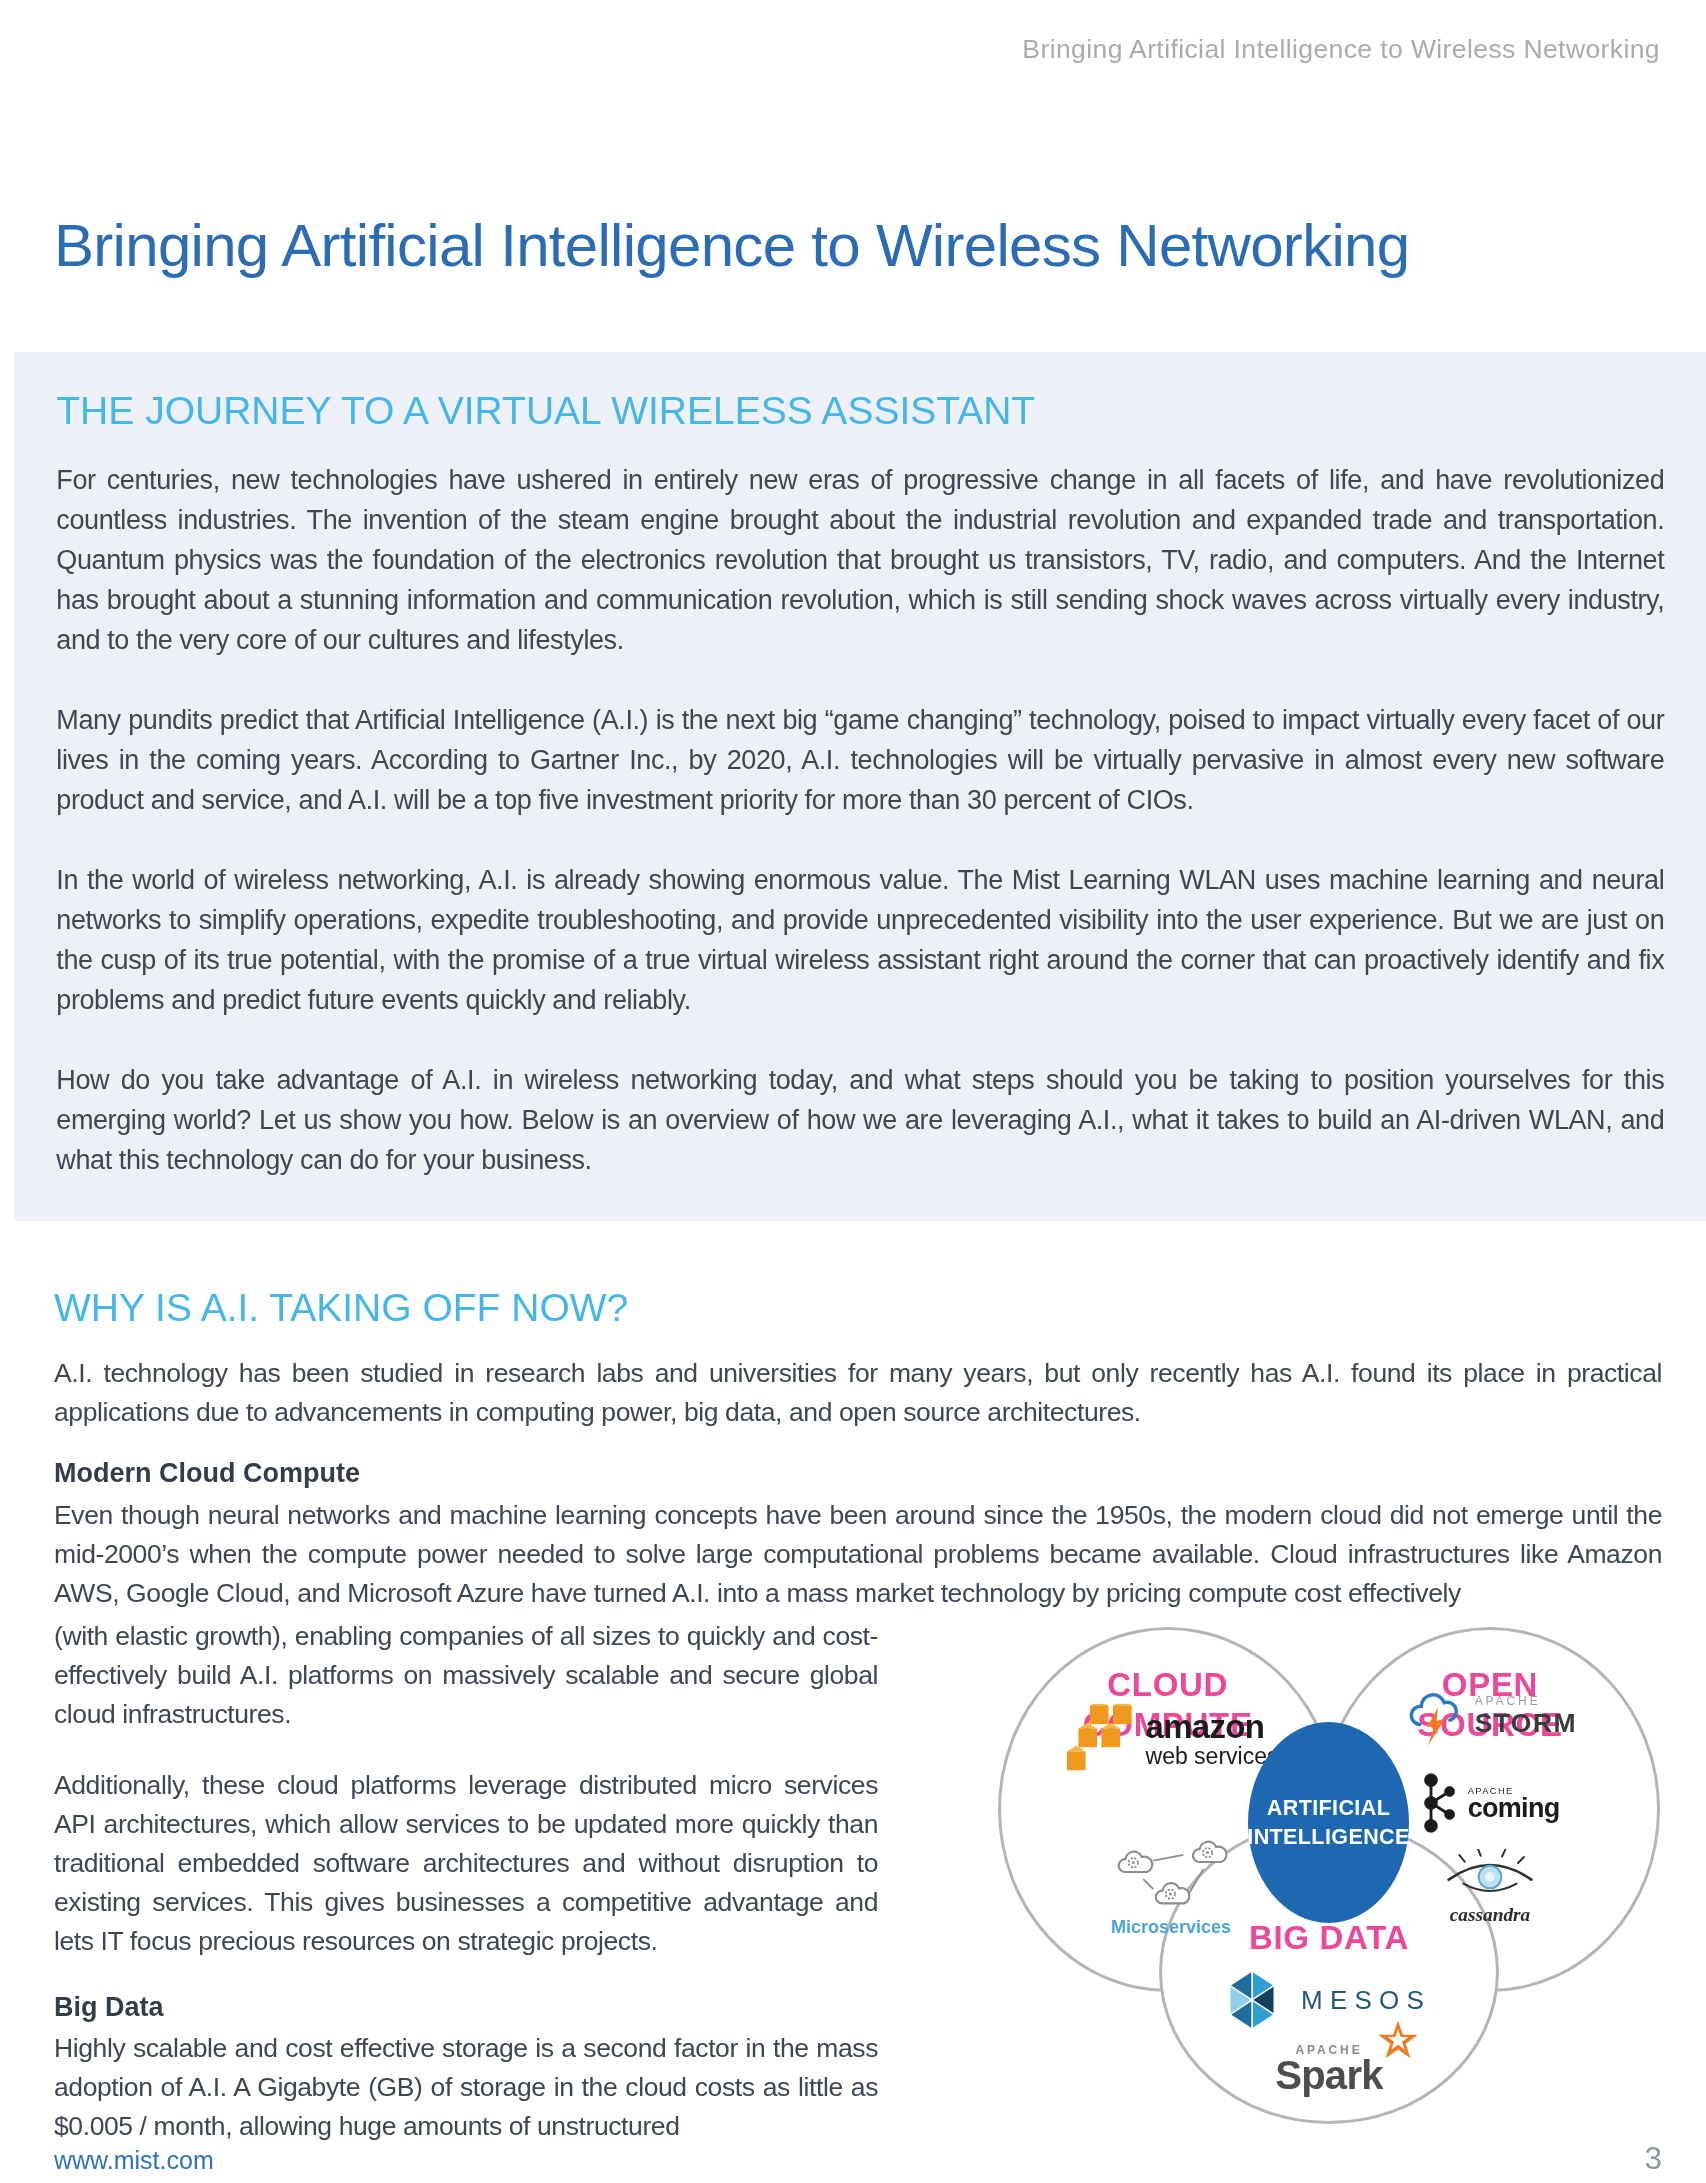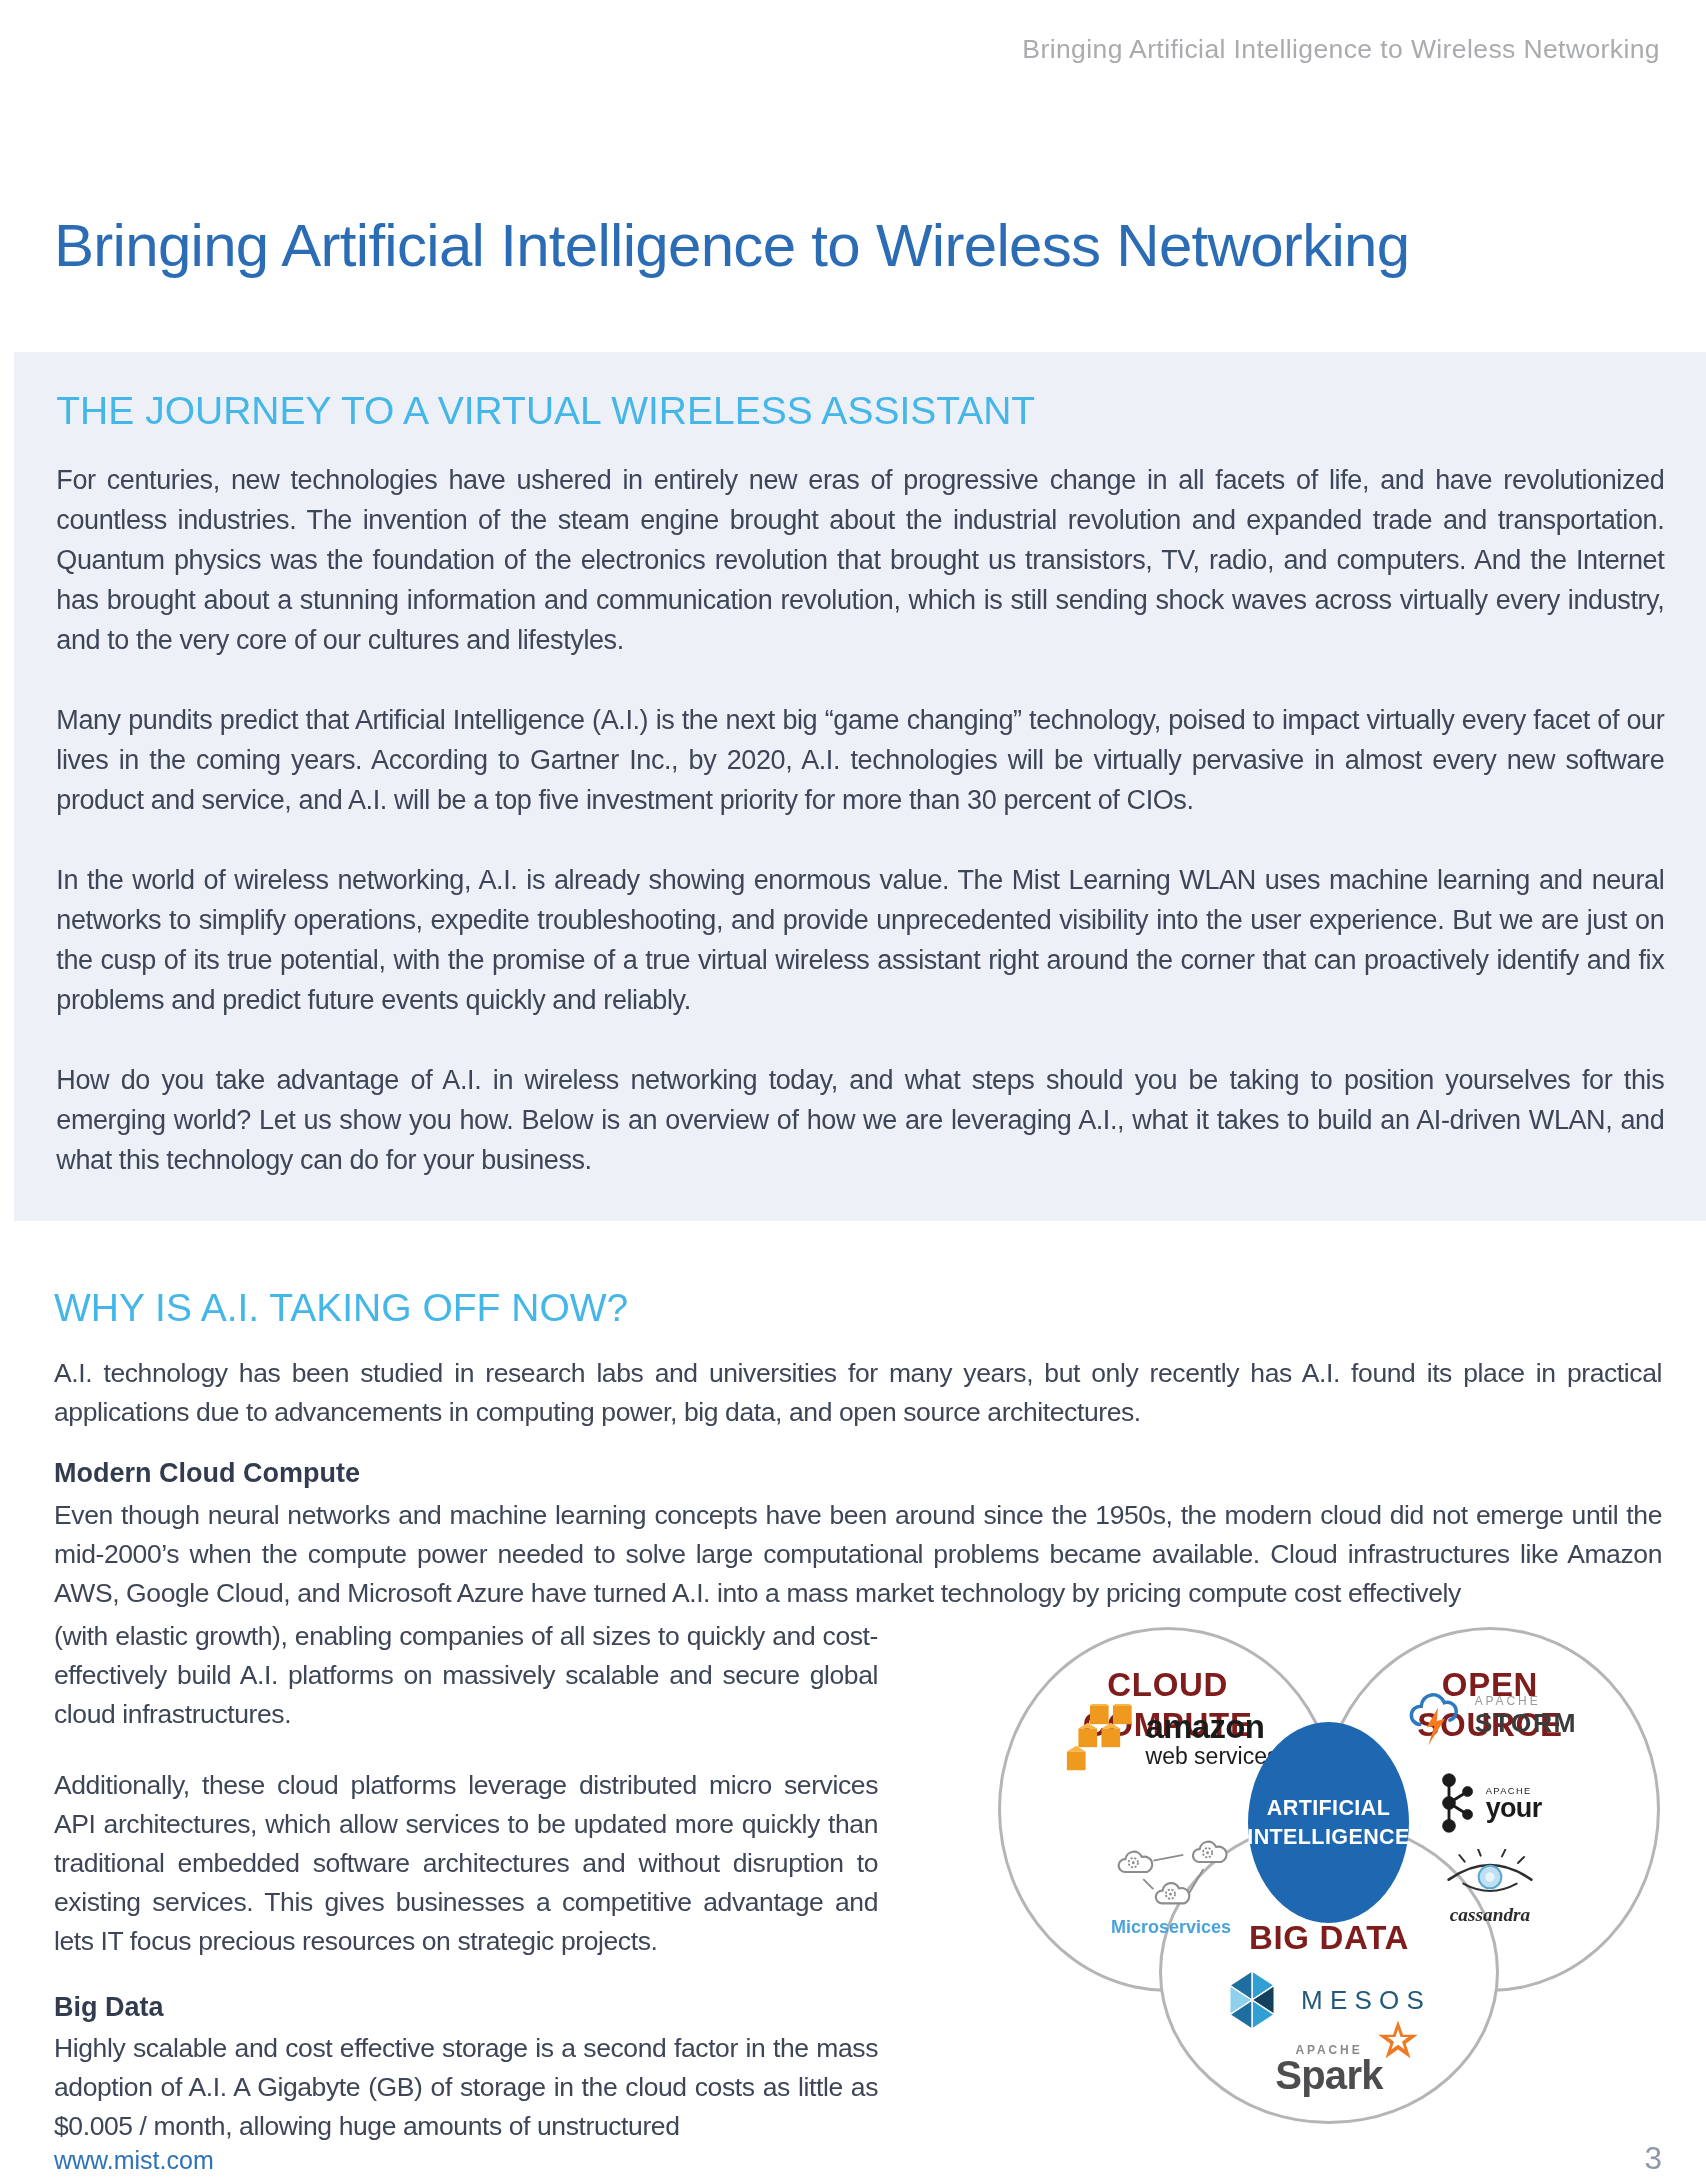--- a/index.html
+++ b/index.html
@@ -38,21 +38,21 @@
   
   .venn { position:absolute; left:938px; top:-20px; width:716px; height:534px; }
   .circle { position:absolute; background:#fff; border:3.6px solid #b4b5b7; border-radius:50%; }
   .c-left   { left:5.7px;   top:30px;  width:340px; height:365px; }
   .c-right  { left:328px; top:30px;  width:340px; height:365px; }
   .c-bottom { left:167px; top:223px; width:340px; height:304px; z-index:2; }
   .c-center { position:absolute; left:256px; top:125px; width:161px; height:201px; border-radius:50%;
               background:#1e68b2; z-index:4; display:flex; flex-direction:column;
               align-items:center; justify-content:center; }
   .c-center div { color:#fff; font-size:21.5px; font-weight:700; letter-spacing:0.4px; line-height:29px; }
-  .circle-label { position:absolute; text-align:center; color:#7f1d1d; font-size:33px; font-weight:600;
+  .circle-label { position:absolute; text-align:center; color:#ec4899; font-size:33px; font-weight:600;
                   letter-spacing:0.7px; line-height:40px; z-index:3; }
   .lbl-cloud { left:5.7px;  top:68px;  width:340px; }
   .lbl-open  { left:328px; top:68px; width:340px; }
   .lbl-big   { left:167px; top:321px; width:340px; z-index:3; }
 
   .logo-block { position:absolute; z-index:3; display:flex; align-items:center; justify-content:center; }
   .aws-block  { left:43px; top:107px; width:272px; gap:10px; }
   .aws-text .aws-name { font-size:33px; font-weight:700; color:#1b1b1b; letter-spacing:-0.7px; line-height:31.5px; }
   .aws-text .aws-sub  { font-size:23px; color:#1b1b1b; }
   .micro-block { left:68px; top:235px; width:222px; flex-direction:column; }
@@ -187,21 +187,21 @@
               <line x1="14" y1="46" x2="40" y2="62" stroke-width="4"></line>
               <circle cx="14" cy="14" r="9"></circle>
                 <circle cx="14" cy="46" r="9"></circle>
                 <circle cx="14" cy="78" r="9"></circle>
               <circle cx="40" cy="30" r="7"></circle>
                 <circle cx="40" cy="62" r="7"></circle>
             </g>
           </svg>
           <div class="kafka-text">
             <div class="apache-small">APACHE</div>
-            <div class="kafka-name">your</div>
+            <div class="kafka-name">coming</div>
           </div>
         </div>
 
         <div class="logo-block cass-block">
           <svg width="100" height="52" viewBox="0 0 140 78">
             <path d="M8 46 Q70 2 132 46" fill="none" stroke="#2f2f2f" stroke-width="4" stroke-linecap="round"></path>
             <path d="M30 52 Q70 74 110 52" fill="none" stroke="#2f2f2f" stroke-width="3" stroke-linecap="round"></path>
             <circle cx="70" cy="42" r="17" fill="#bfe0f2" stroke="#5aa7d0" stroke-width="3"></circle>
             <circle cx="70" cy="42" r="7" fill="#e8f5fc"></circle>
             <g stroke="#2f2f2f" stroke-width="3" stroke-linecap="round">

